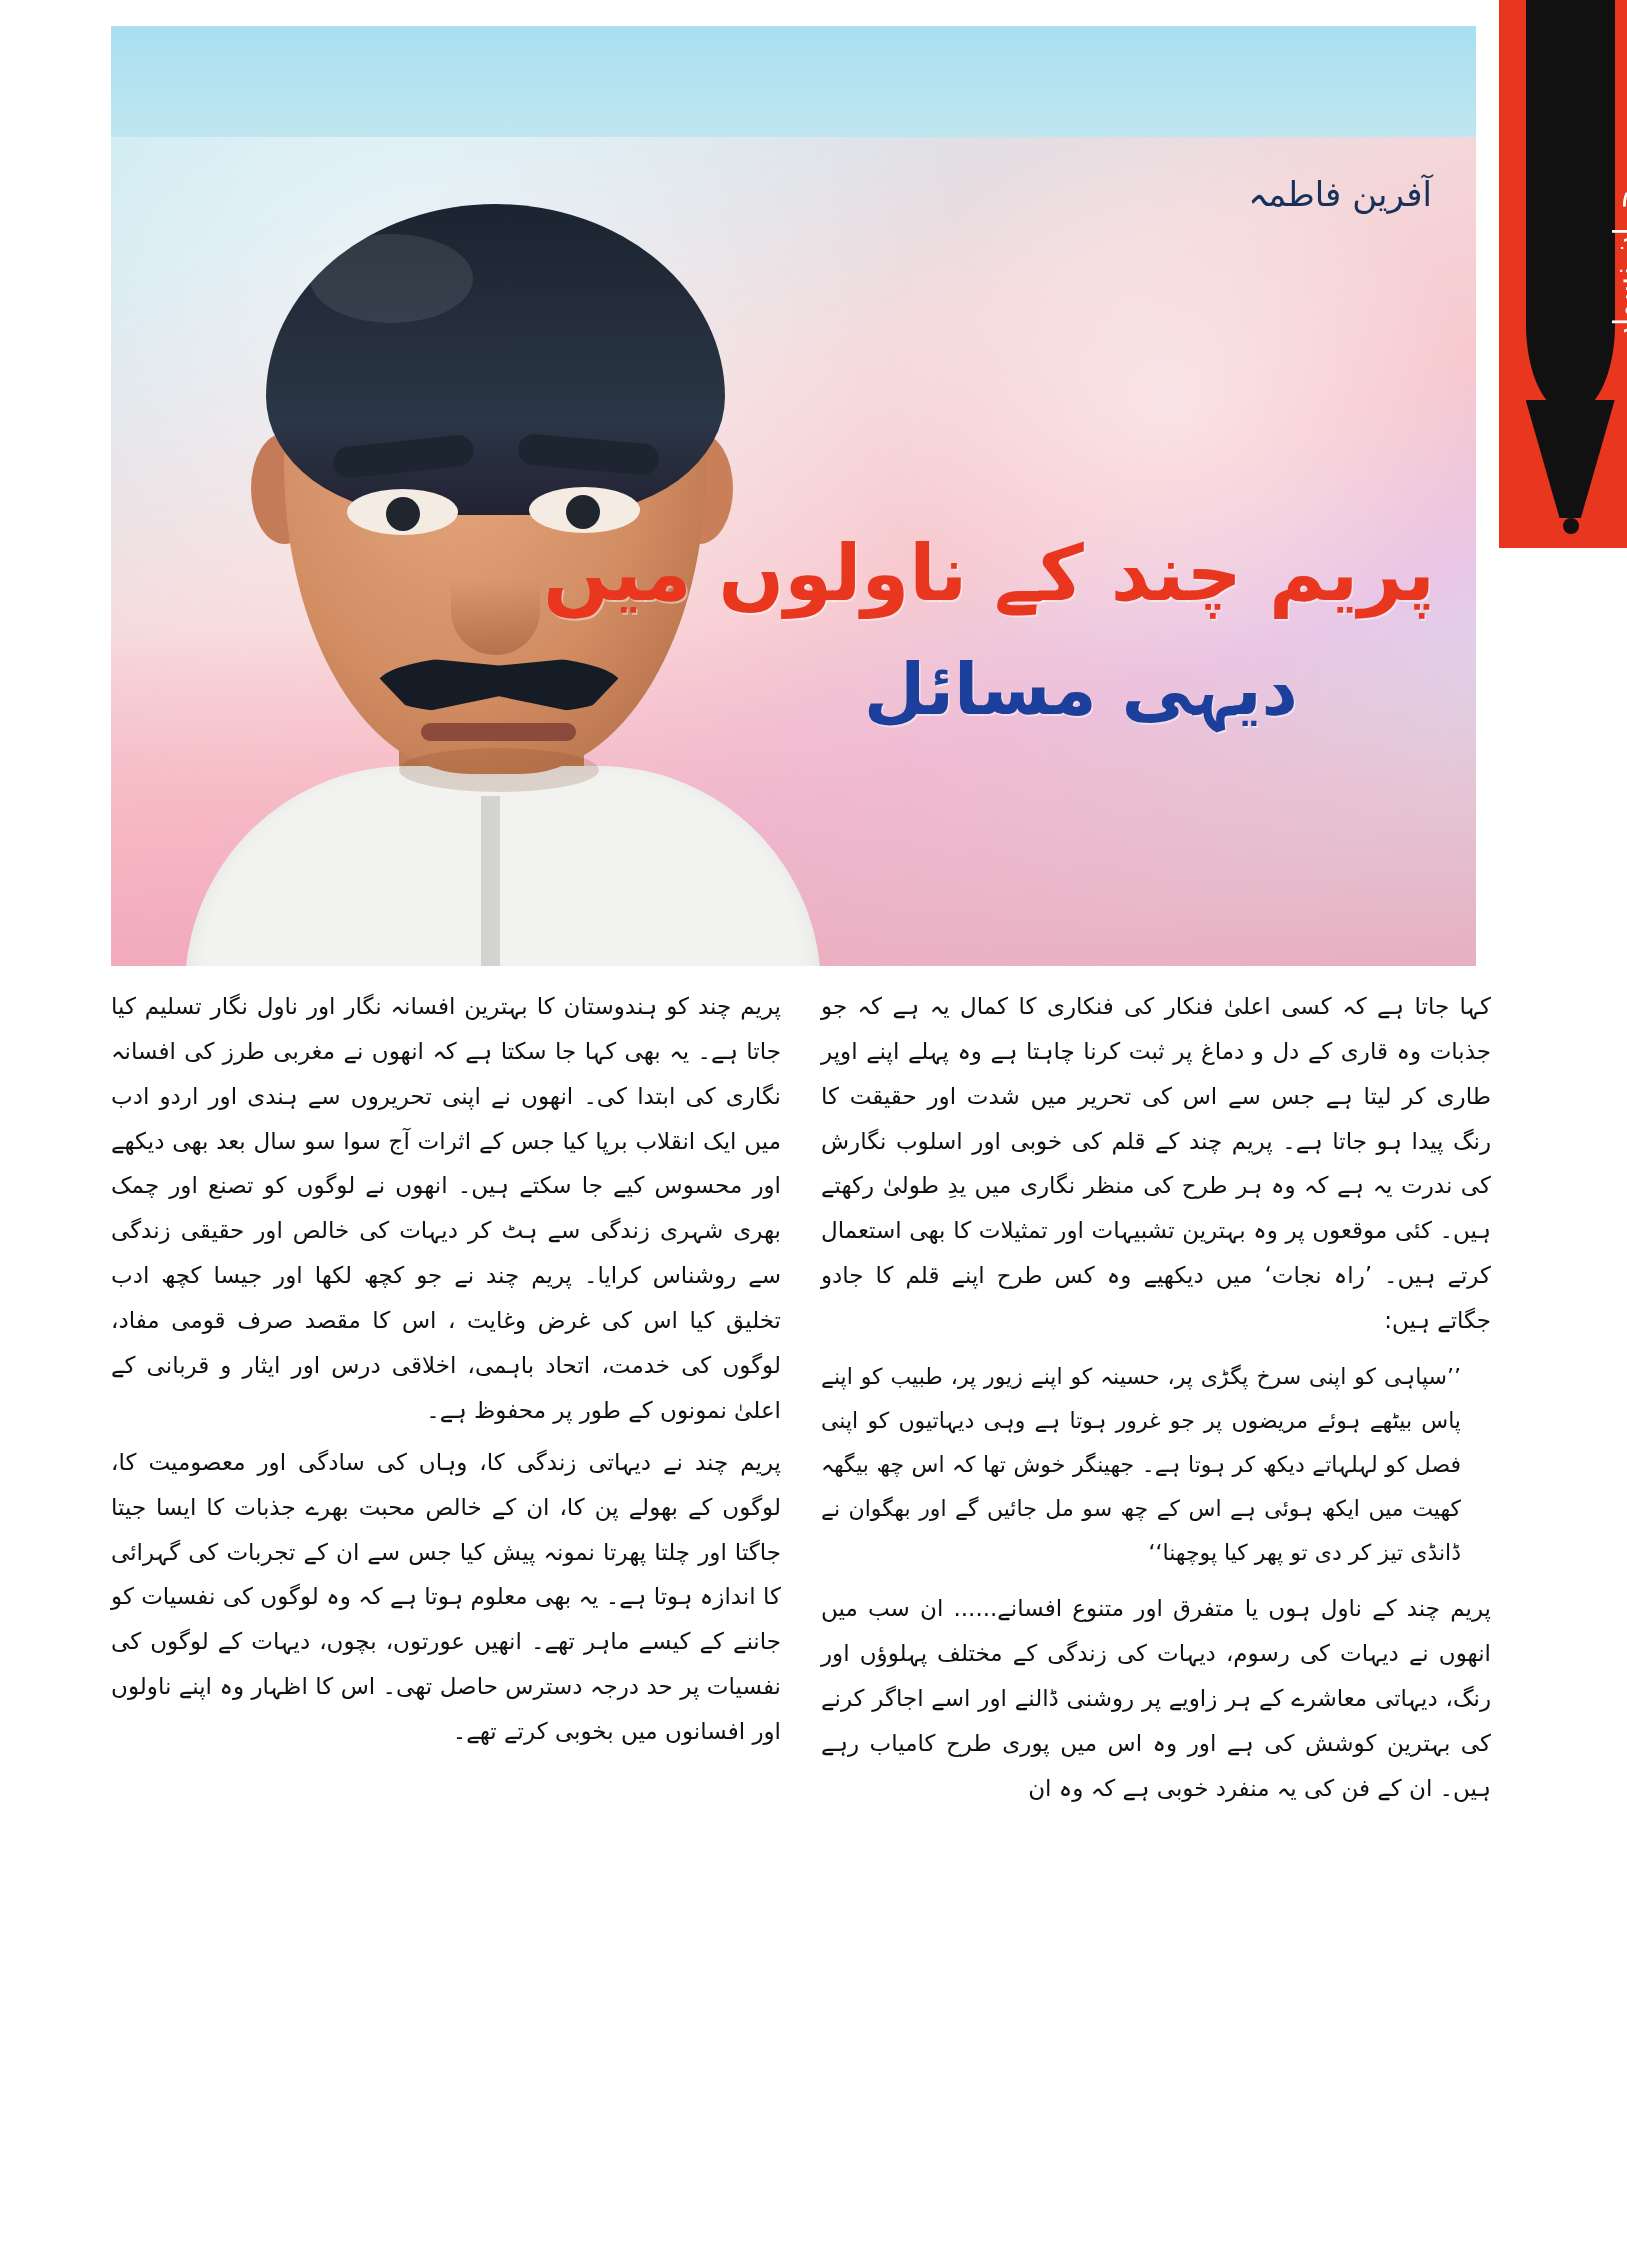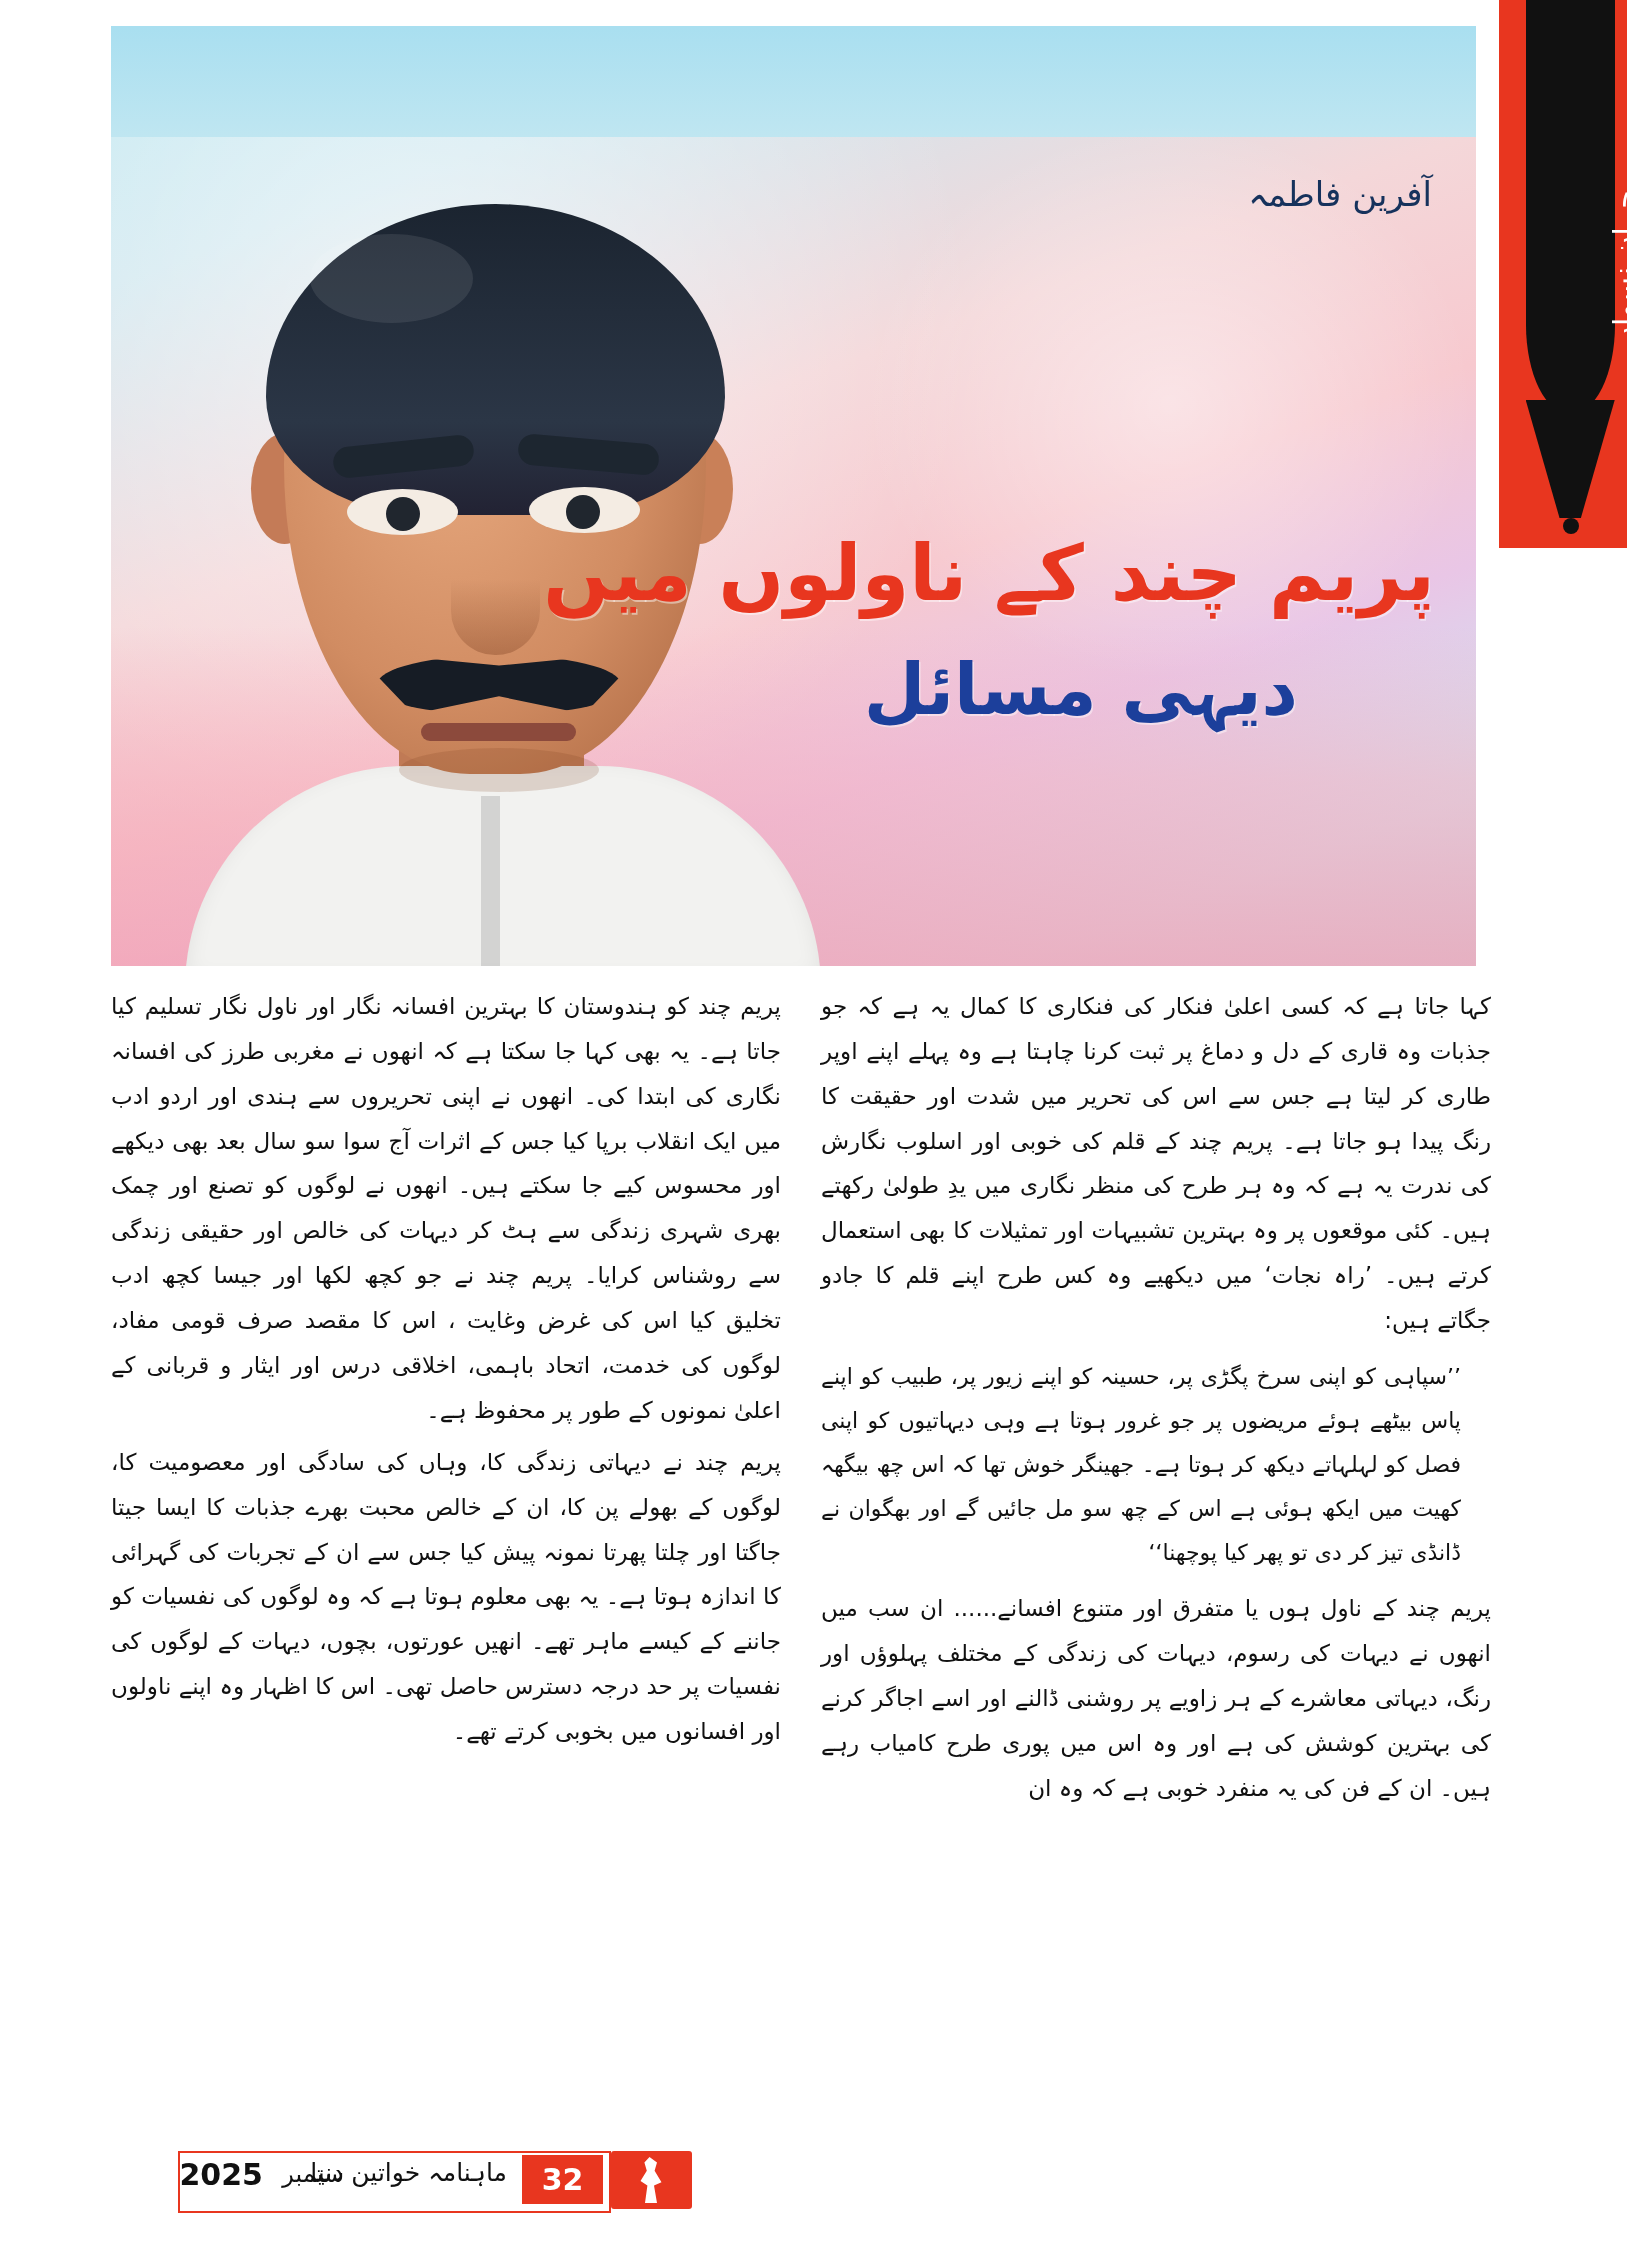--- a/index.html
+++ b/index.html
@@ -226,25 +226,15 @@
       <p>پریم چند کو ہندوستان کا بہترین افسانہ نگار اور ناول نگار تسلیم کیا جاتا ہے۔ یہ بھی کہا جا سکتا ہے کہ انھوں نے مغربی طرز کی افسانہ نگاری کی ابتدا کی۔ انھوں نے اپنی تحریروں سے ہندی اور اردو ادب میں ایک انقلاب برپا کیا جس کے اثرات آج سوا سو سال بعد بھی دیکھے اور محسوس کیے جا سکتے ہیں۔ انھوں نے لوگوں کو تصنع اور چمک بھری شہری زندگی سے ہٹ کر دیہات کی خالص اور حقیقی زندگی سے روشناس کرایا۔ پریم چند نے جو کچھ لکھا اور جیسا کچھ ادب تخلیق کیا اس کی غرض وغایت ، اس کا مقصد صرف قومی مفاد، لوگوں کی خدمت، اتحاد باہمی، اخلاقی درس اور ایثار و قربانی کے اعلیٰ نمونوں کے طور پر محفوظ ہے۔</p>
       <p>پریم چند نے دیہاتی زندگی کا، وہاں کی سادگی اور معصومیت کا، لوگوں کے بھولے پن کا، ان کے خالص محبت بھرے جذبات کا ایسا جیتا جاگتا اور چلتا پھرتا نمونہ پیش کیا جس سے ان کے تجربات کی گہرائی کا اندازہ ہوتا ہے۔ یہ بھی معلوم ہوتا ہے کہ وہ لوگوں کی نفسیات کو جاننے کے کیسے ماہر تھے۔ انھیں عورتوں، بچوں، دیہات کے لوگوں کی نفسیات پر حد درجہ دسترس حاصل تھی۔ اس کا اظہار وہ اپنے ناولوں اور افسانوں میں بخوبی کرتے تھے۔</p>
     </div>
     <div class="col">
       <p>کہا جاتا ہے کہ کسی اعلیٰ فنکار کی فنکاری کا کمال یہ ہے کہ جو جذبات وہ قاری کے دل و دماغ پر ثبت کرنا چاہتا ہے وہ پہلے اپنے اوپر طاری کر لیتا ہے جس سے اس کی تحریر میں شدت اور حقیقت کا رنگ پیدا ہو جاتا ہے۔ پریم چند کے قلم کی خوبی اور اسلوب نگارش کی ندرت یہ ہے کہ وہ ہر طرح کی منظر نگاری میں یدِ طولیٰ رکھتے ہیں۔ کئی موقعوں پر وہ بہترین تشبیہات اور تمثیلات کا بھی استعمال کرتے ہیں۔ ’راہ نجات‘ میں دیکھیے وہ کس طرح اپنے قلم کا جادو جگاتے ہیں:</p>
       <p class="quote">’’سپاہی کو اپنی سرخ پگڑی پر، حسینہ کو اپنے زیور پر، طبیب کو اپنے پاس بیٹھے ہوئے مریضوں پر جو غرور ہوتا ہے وہی دیہاتیوں کو اپنی فصل کو لہلہاتے دیکھ کر ہوتا ہے۔ جھینگر خوش تھا کہ اس چھ بیگھہ کھیت میں ایکھ ہوئی ہے اس کے چھ سو مل جائیں گے اور بھگوان نے ڈانڈی تیز کر دی تو پھر کیا پوچھنا‘‘</p>
       <p>پریم چند کے ناول ہوں یا متفرق اور متنوع افسانے...... ان سب میں انھوں نے دیہات کی رسوم، دیہات کی زندگی کے مختلف پہلوؤں اور رنگ، دیہاتی معاشرے کے ہر زاویے پر روشنی ڈالنے اور اسے اجاگر کرنے کی بہترین کوشش کی ہے اور وہ اس میں پوری طرح کامیاب رہے ہیں۔ ان کے فن کی یہ منفرد خوبی ہے کہ وہ ان</p>
     </div>
   </div>
 
-  <div class="footer">
-    <div class="bar"></div>
-    <div class="year">2025</div>
-    <div class="month">ستمبر</div>
-    <div class="mag">ماہنامہ خواتین دنیا</div>
-    <div class="pagebox">32</div>
-    <div class="logo">
-      <div class="figure"></div>
-    </div>
-  </div>
 
 </div>
 
 
 </body></html>

